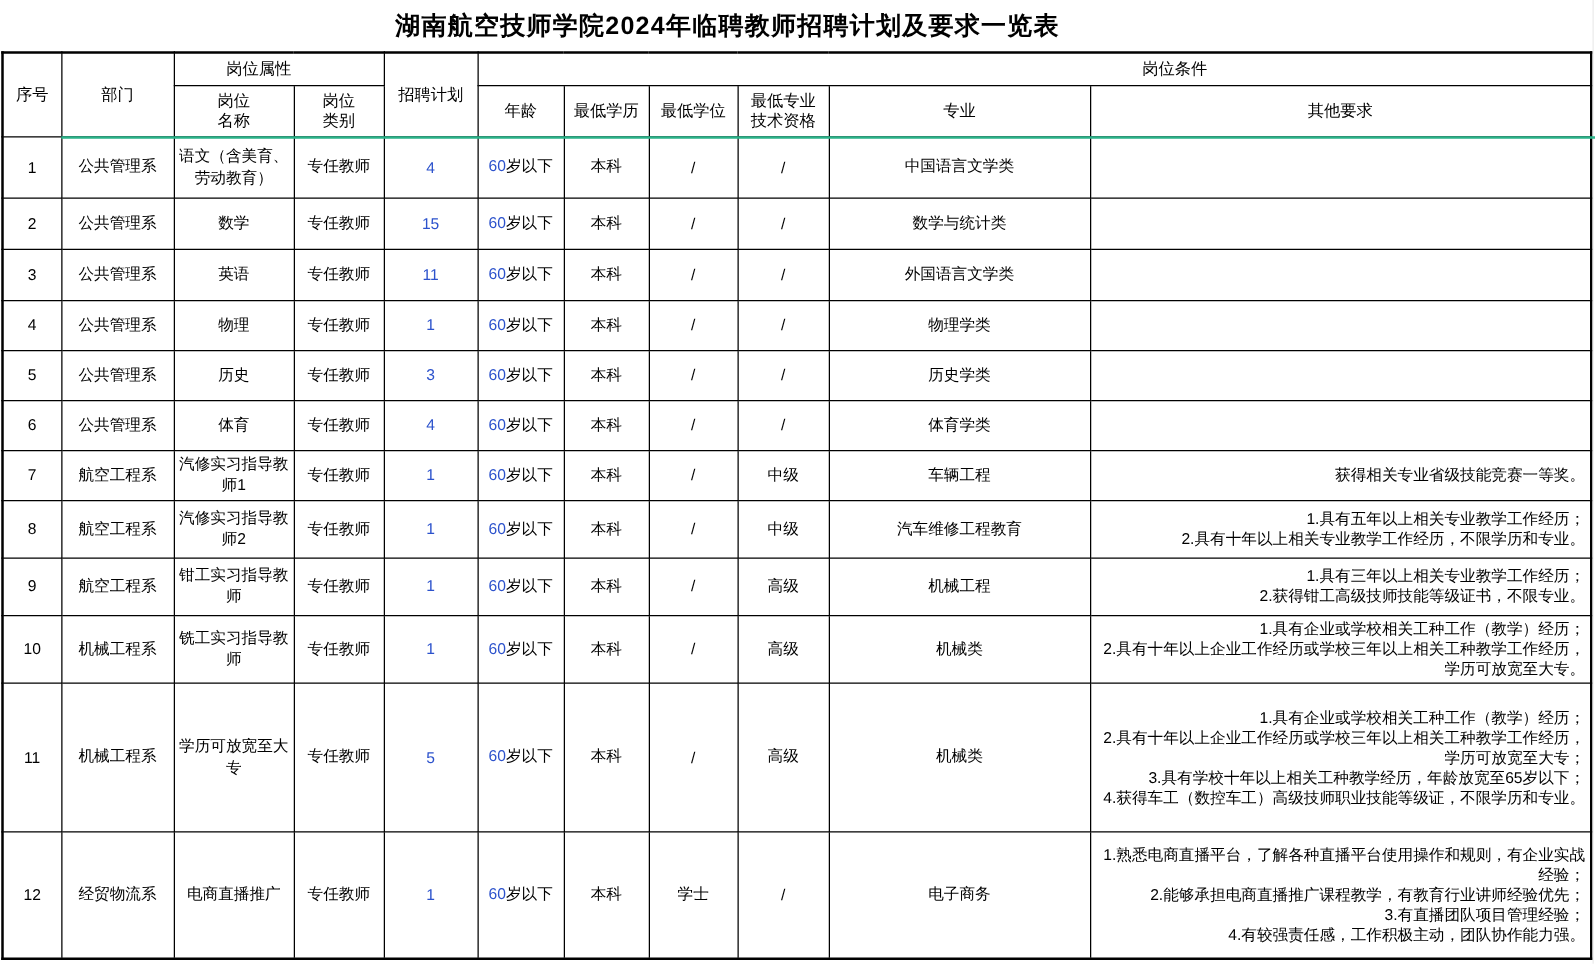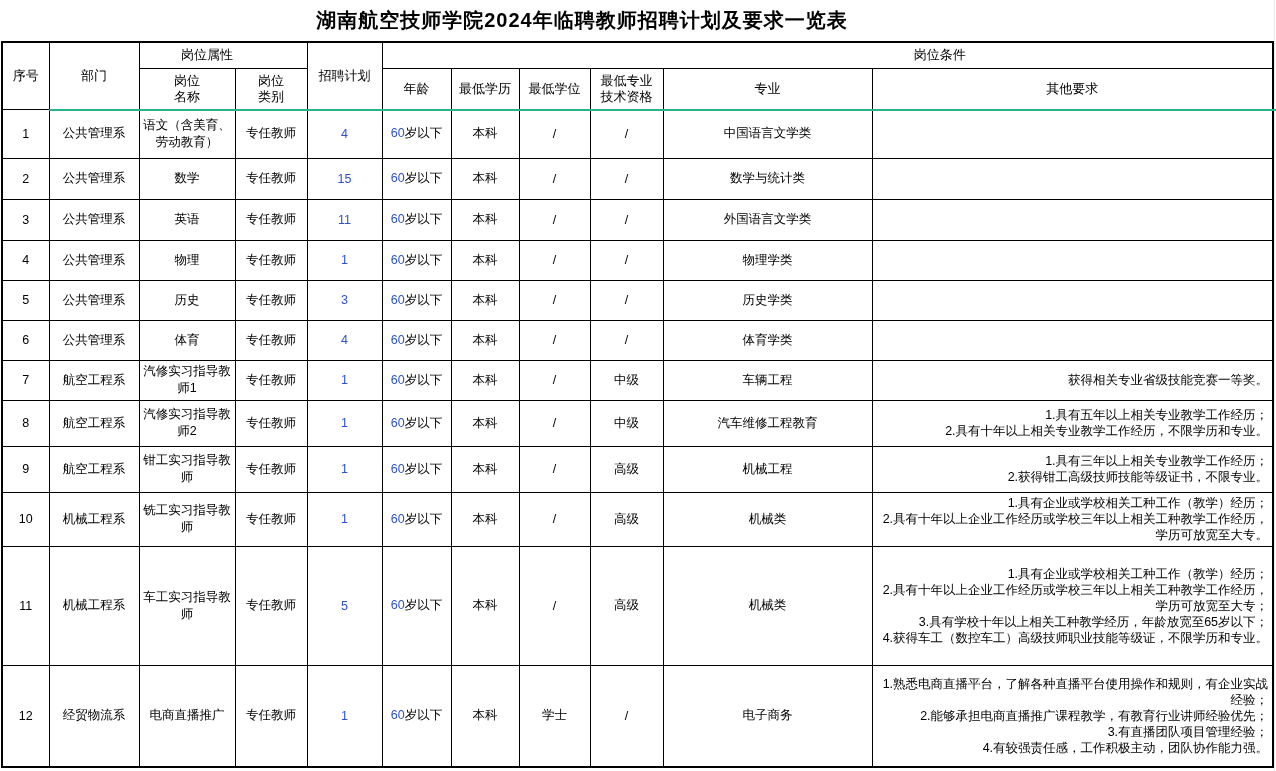--- a/index.html
+++ b/index.html
@@ -208,21 +208,21 @@
         <td>本科</td>
         <td>/</td>
         <td>高级</td>
         <td>机械类</td>
         <td class="other">1.具有企业或学校相关工种工作（教学）经历；
 2.具有十年以上企业工作经历或学校三年以上相关工种教学工作经历，学历可放宽至大专。</td>
       </tr>
       <tr style="height: 119px;">
         <td>11</td>
         <td>机械工程系</td>
-        <td>车工实习指导教师</td>
+        <td>学历可放宽至大专</td>
         <td>专任教师</td>
         <td class="num">5</td>
         <td><span class="num">60</span><span>岁以下</span></td>
         <td>本科</td>
         <td>/</td>
         <td>高级</td>
         <td>机械类</td>
         <td class="other">1.具有企业或学校相关工种工作（教学）经历；
 2.具有十年以上企业工作经历或学校三年以上相关工种教学工作经历，学历可放宽至大专；
 3.具有学校十年以上相关工种教学经历，年龄放宽至65岁以下；

